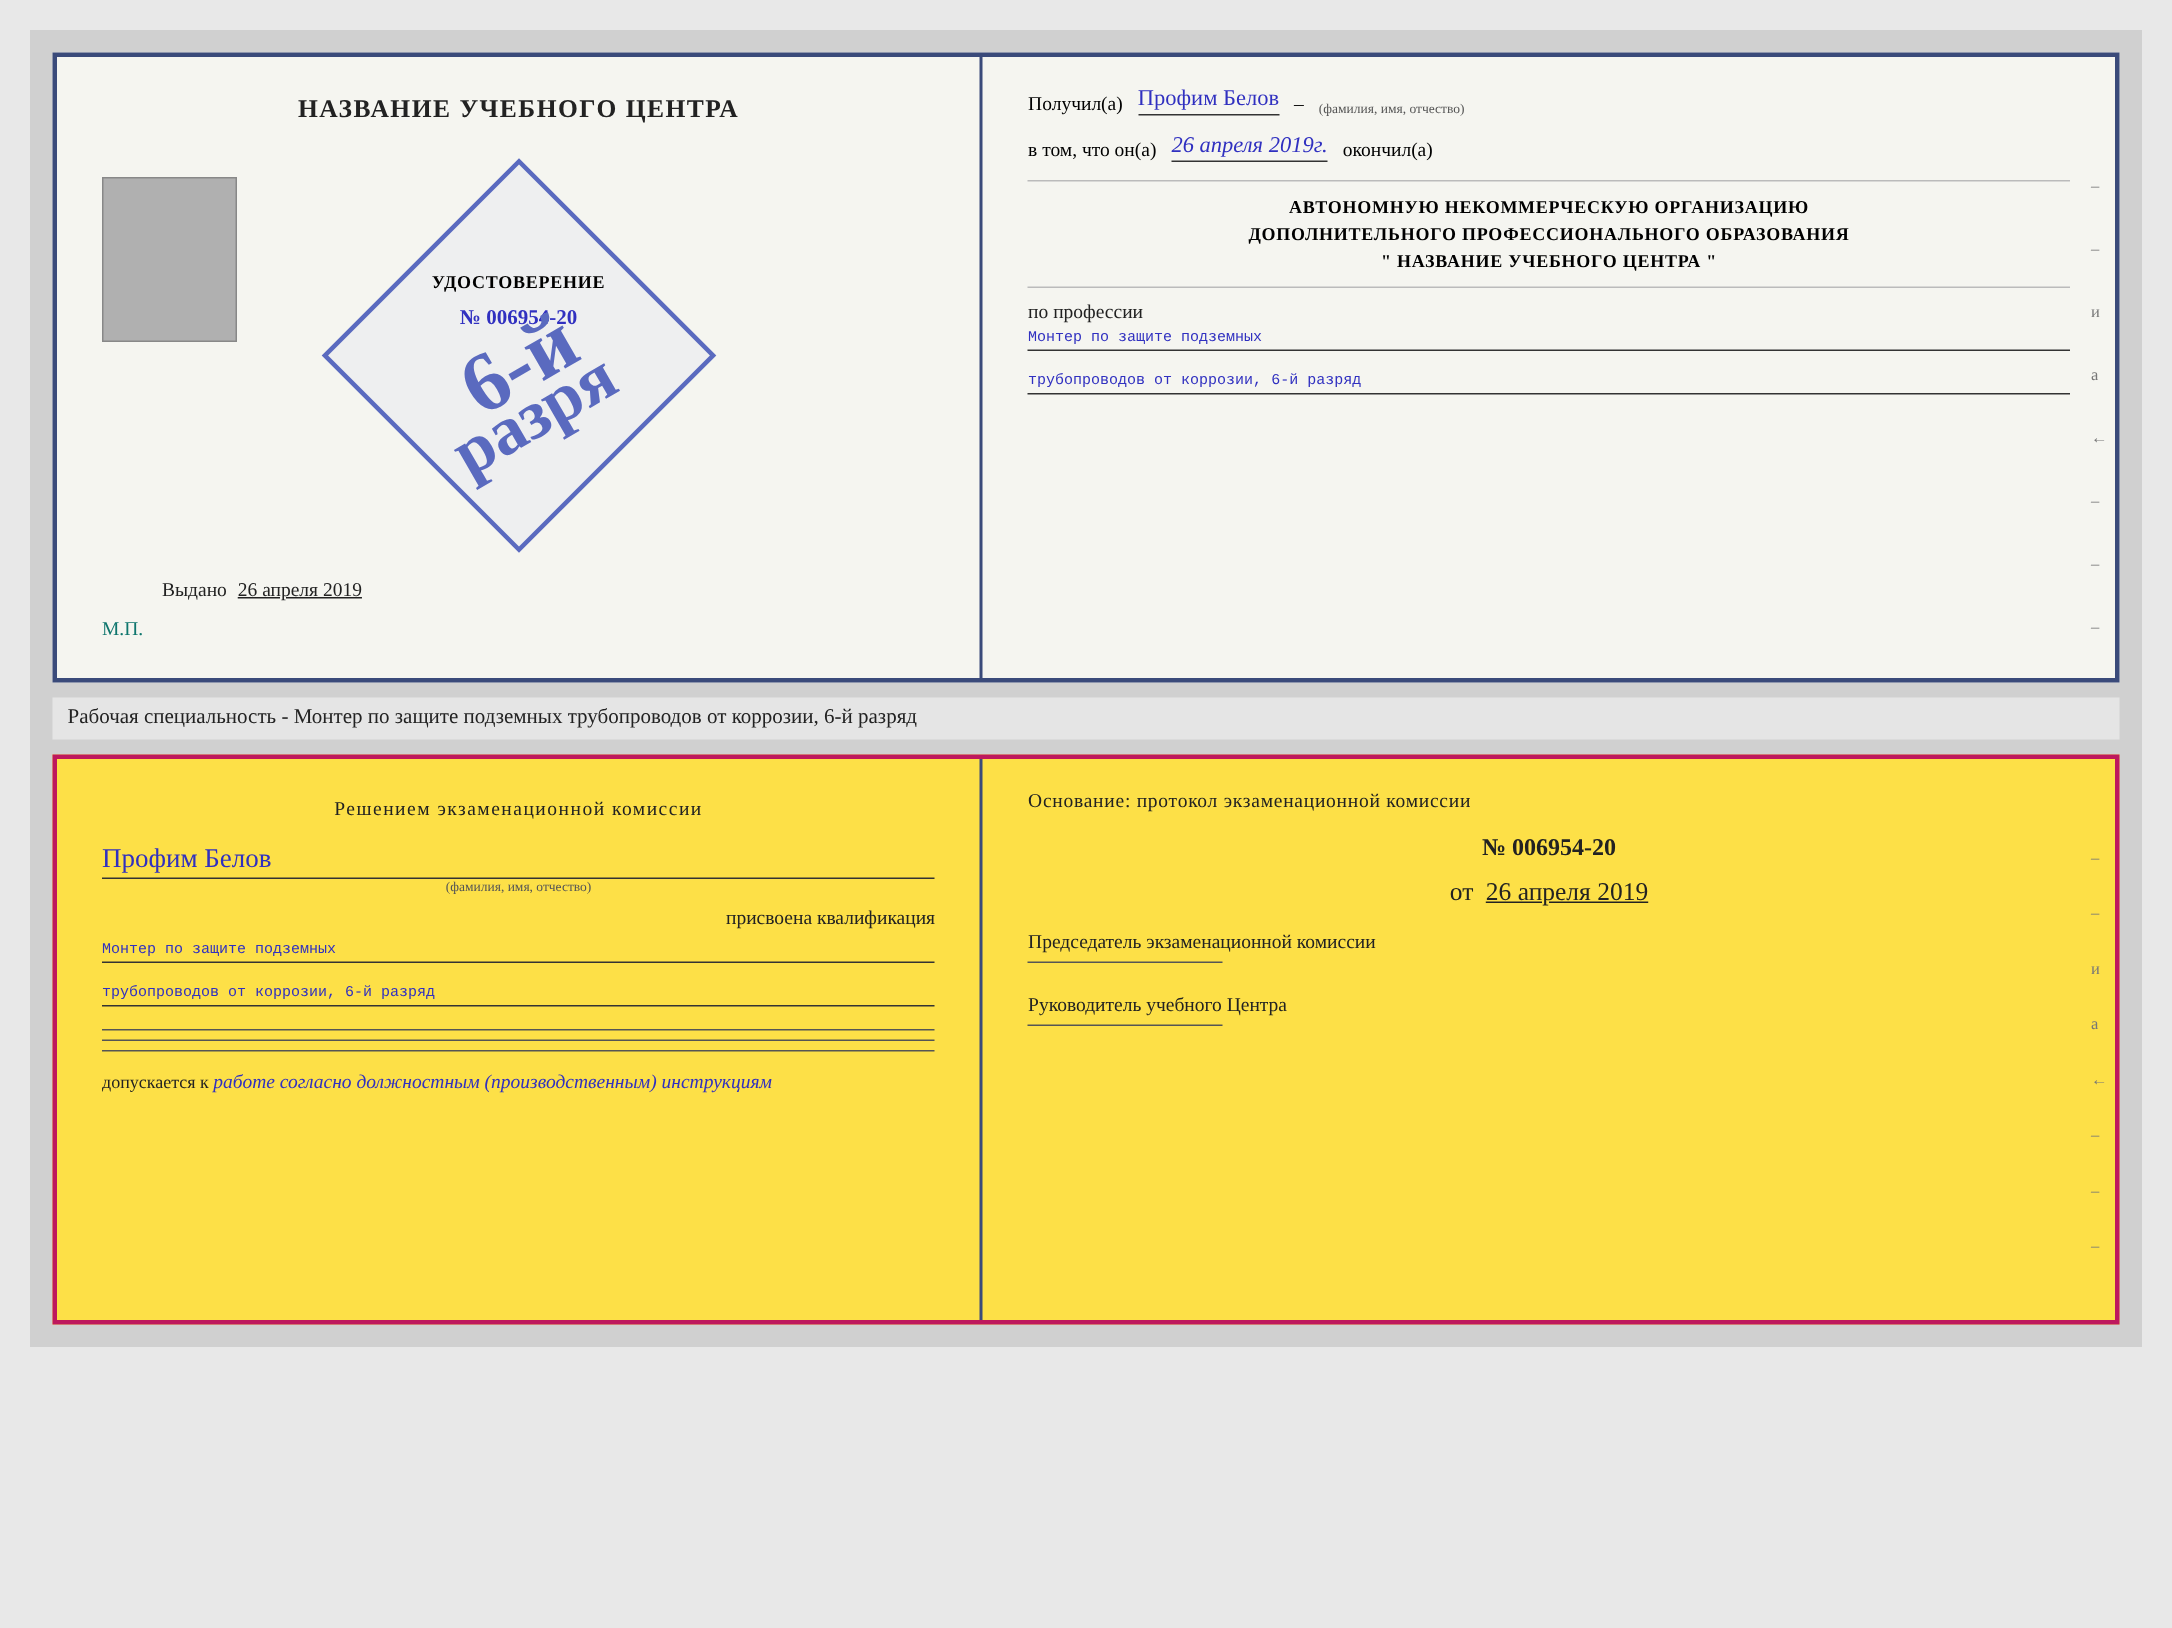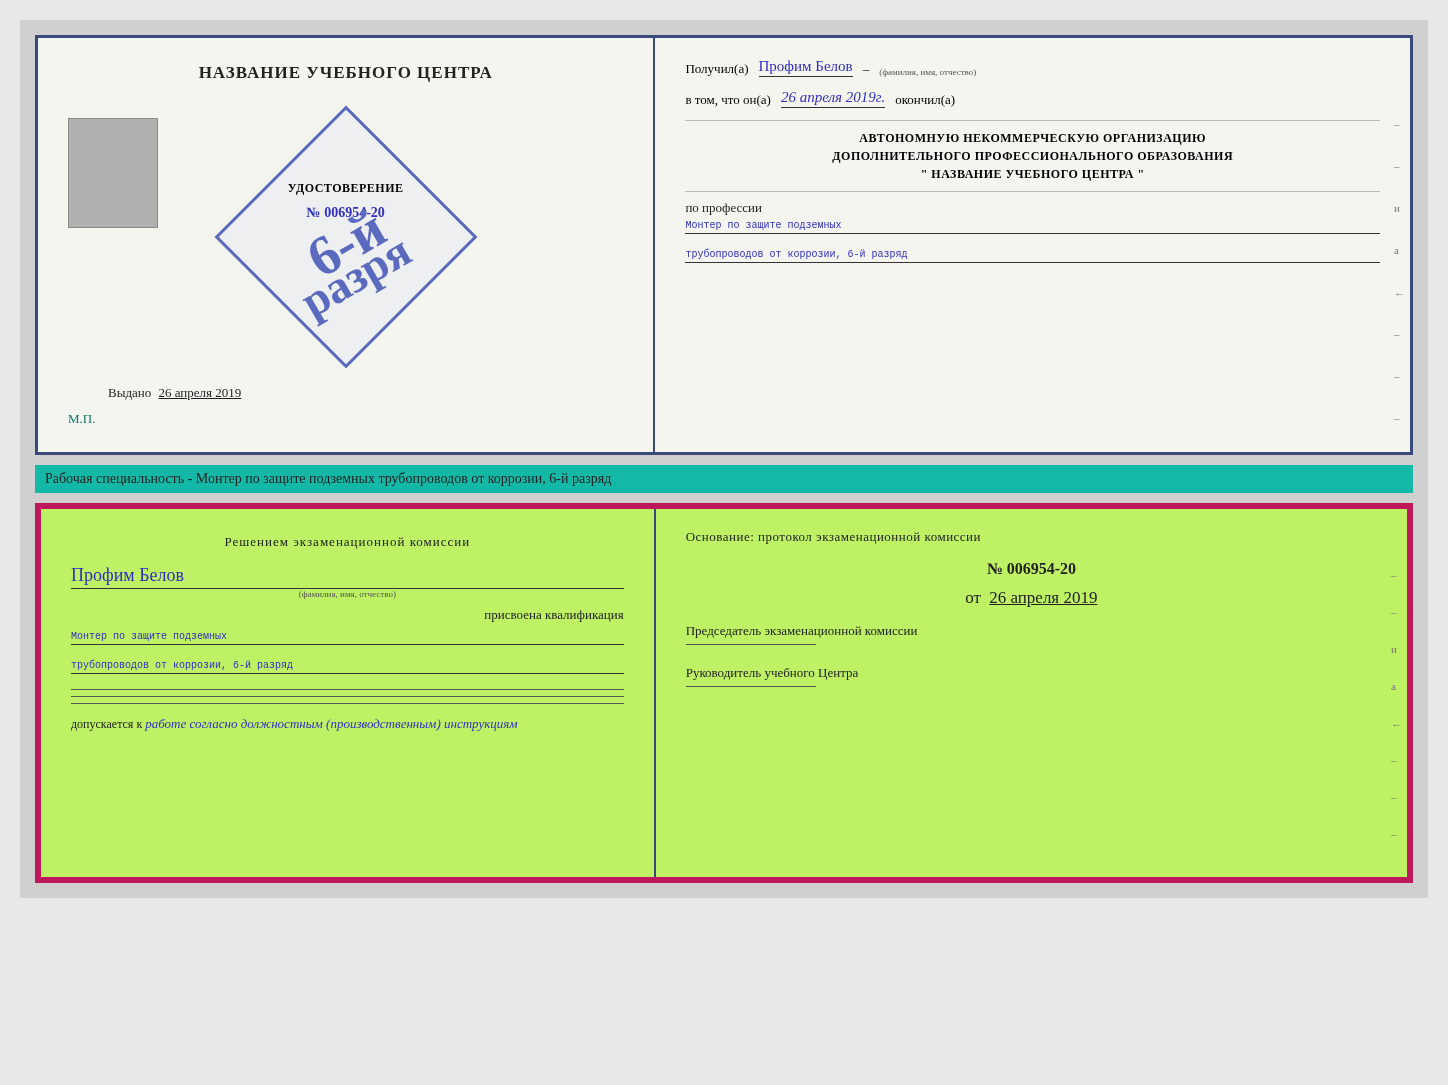--- a/index.html
+++ b/index.html
@@ -224,28 +224,28 @@
       gap: 30px;
       color: #777;
       font-size: 11px;
     }
 
     
     .middle-text {
       padding: 6px 10px;
       font-size: 14px;
       color: #222;
-      background: #14b8a6;
+      background: #e5e5e5;
     }
 
     
     .certificate-bottom {
       display: flex;
-      background: #bef264;
-      border: 6px solid #be185d;
+      background: #fde047;
+      border: 3px solid #be185d;
       min-height: 380px;
     }
 
     .cert-bottom-left {
       width: 45%;
       border-right: 2px solid #3a4a7a;
       padding: 25px 30px;
     }
 
     .cert-bottom-right {

